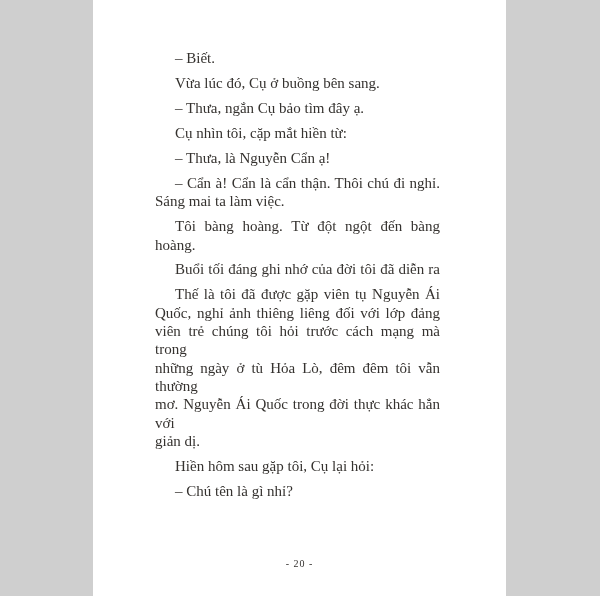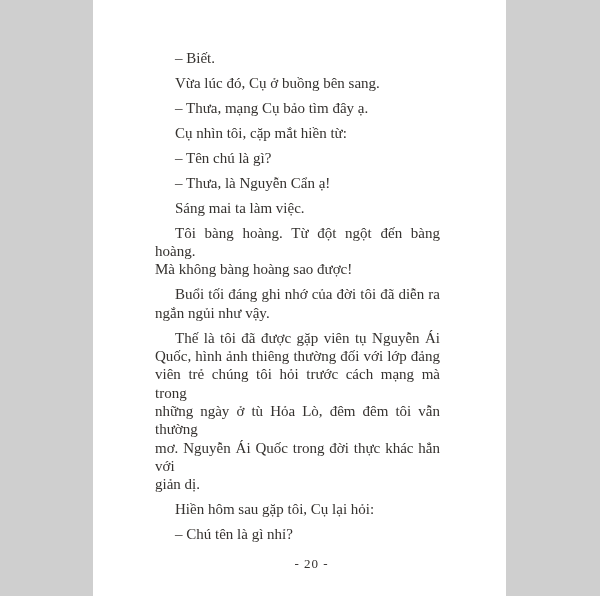--- a/index.html
+++ b/index.html
@@ -49,70 +49,66 @@
   }
   .line {
     display: block;
     text-align: justify;
     text-align-last: justify;
   }
   .line.last { text-align-last: left; }
   .para .line:first-child { text-indent: 20px; }
   .page-number {
     position: absolute;
-    left: 12px;
+    left: 0;
     top: 557px;
     width: 413px;
     text-align: center;
-    font-size: 13px;
+    font-size: 10px;
     line-height: 13px;
     letter-spacing: 1px;
     color: var(--ink, #35322f);
   }
 </style>
 </head>
 <body>
 
 <div class="stage" style="--band: #cfcfcf; --paper: #ffffff; --ink: #35322f;">
   <div class="band left"></div>
   <div class="band right"></div>
   <div class="paper">
     <div class="text-block">
         <p class="para">
           <span class="line last">– Biết.</span>
         </p>
         <p class="para">
           <span class="line last">Vừa lúc đó, Cụ ở buồng bên sang.</span>
         </p>
         <p class="para">
-          <span class="line last">– Thưa, mạng Cụ bảo tìm đây ạ.</span>
+          <span class="line last">– Thưa, ngắn Cụ bảo tìm đây ạ.</span>
         </p>
         <p class="para">
           <span class="line last">Cụ nhìn tôi, cặp mắt hiền từ:</span>
         </p>
         <p class="para">
-          <span class="line last">– Tên chú là gì?</span>
-        </p>
-        <p class="para">
           <span class="line last">– Thưa, là Nguyễn Cẩn ạ!</span>
         </p>
         <p class="para">
+          <span class="line">– Cẩn à! Cẩn là cẩn thận. Thôi chú đi nghỉ.</span>
           <span class="line last">Sáng mai ta làm việc.</span>
         </p>
         <p class="para">
           <span class="line">Tôi bàng hoàng. Từ đột ngột đến bàng hoàng.</span>
-          <span class="line last">Mà không bàng hoàng sao được!</span>
         </p>
         <p class="para">
           <span class="line">Buổi tối đáng ghi nhớ của đời tôi đã diễn ra</span>
-          <span class="line last">ngắn ngủi như vậy.</span>
         </p>
         <p class="para">
           <span class="line">Thế là tôi đã được gặp viên tụ Nguyễn Ái</span>
-          <span class="line">Quốc, hình ảnh thiêng thường đối với lớp đảng</span>
+          <span class="line">Quốc, nghỉ ảnh thiêng liêng đối với lớp đảng</span>
           <span class="line">viên trẻ chúng tôi hỏi trước cách mạng mà trong</span>
           <span class="line">những ngày ở tù Hỏa Lò, đêm đêm tôi vẫn thường</span>
           <span class="line">mơ. Nguyễn Ái Quốc trong đời thực khác hẳn với</span>
           <span class="line last">giản dị.</span>
         </p>
         <p class="para">
           <span class="line last">Hiền hôm sau gặp tôi, Cụ lại hỏi:</span>
         </p>
         <p class="para">
           <span class="line last">– Chú tên là gì nhỉ?</span>

